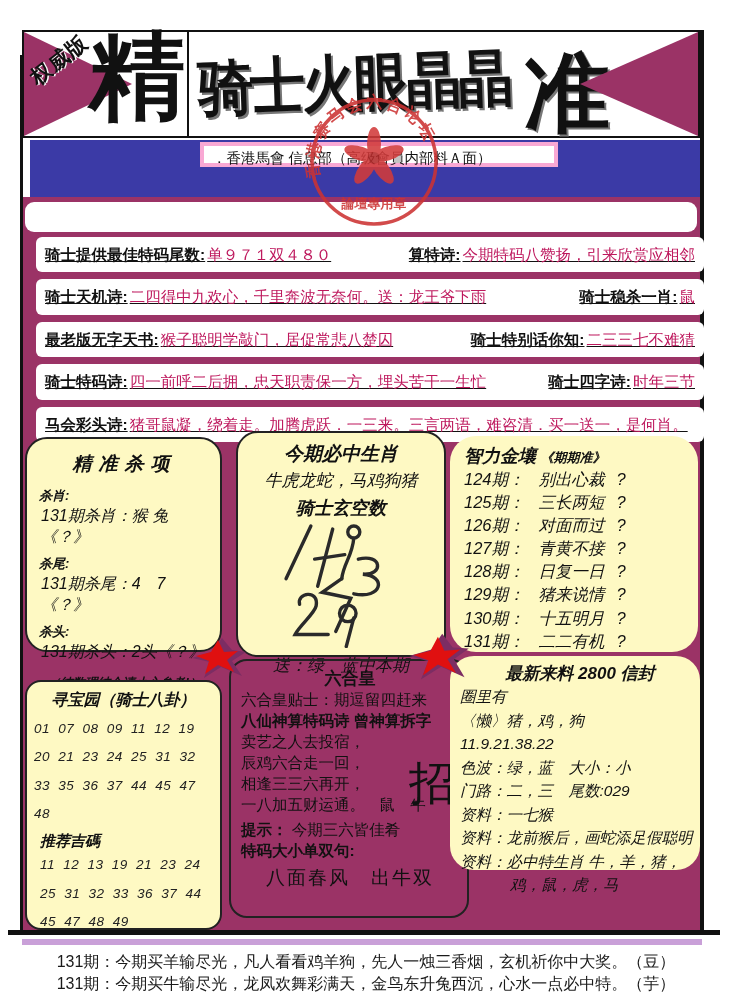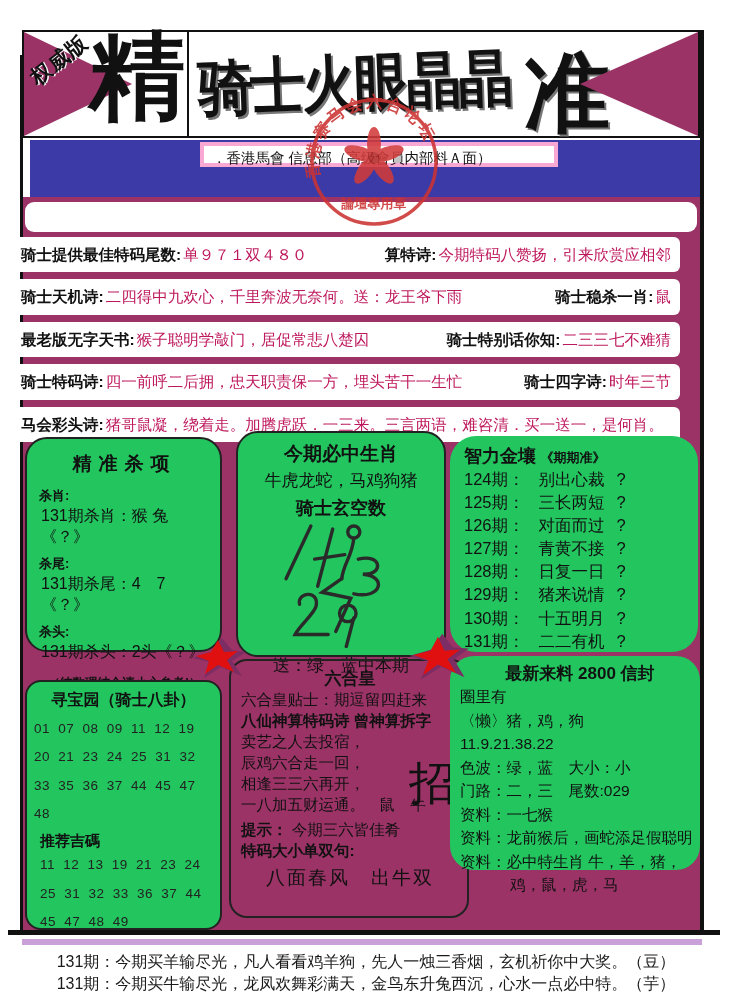--- a/index.html
+++ b/index.html
@@ -30,29 +30,29 @@
   .zhun{position:absolute;left:6px;top:4px;font-size:86px;font-weight:bold;text-shadow:2px 2px 0 #777;}
 
   .blue-band{position:absolute;left:30px;top:140px;width:670px;height:57px;background:#3b3aa6;}
   .sub-strip{position:absolute;left:200px;top:142px;width:358px;height:25px;background:#fff;
              border:4px solid #f9a8d4;font-size:14.5px;padding:3px 0 0 8px;box-sizing:border-box;z-index:3;}
   .stamp{position:absolute;left:298px;top:92px;width:152px;height:140px;z-index:4;opacity:.88;}
 
   .gap-strip{position:absolute;left:25px;top:202px;width:672px;height:30px;background:#fff;border-radius:9px;}
 
   
-  .bands{position:absolute;left:12px;top:237px;width:668px;}
+  .bands{position:absolute;left:36px;top:237px;width:668px;text-decoration:underline;}
   .band{background:#fff;border-radius:6px;margin-bottom:7px;padding:8px 9px;font-size:15.5px;
         display:flex;align-items:baseline;line-height:1.25;white-space:nowrap;}
   .bl{font-weight:bold;margin-right:2px;}
   .bt{color:#be185d;}
   .ml{margin-left:auto;}
 
   
-  .wbox{position:absolute;background:#22c55e;box-sizing:border-box;}
+  .wbox{position:absolute;background:#fef9c3;box-sizing:border-box;font-style:italic;}
   .box-kill{left:25px;top:437px;width:197px;height:215px;border:2px solid #222;border-radius:22px;padding:10px 10px 0 12px;}
   .box-kill h3{margin:2px 0 10px;text-align:center;font-size:19px;letter-spacing:7px;}
   .kill-label{font-size:13px;font-weight:bold;margin-top:7px;}
   .kill-line{font-size:16px;margin:1px 0 0 2px;}
   .kill-note{font-size:12.5px;font-weight:bold;text-align:center;margin-top:12px;}
 
   .box-zodiac{left:236px;top:431px;width:210px;height:226px;border:2px solid #222;border-radius:22px;
               padding:8px 6px 0;text-align:center;}
   .box-zodiac h3{margin:0;font-size:19px;}
   .zline{font-size:17px;margin-top:2px;}

